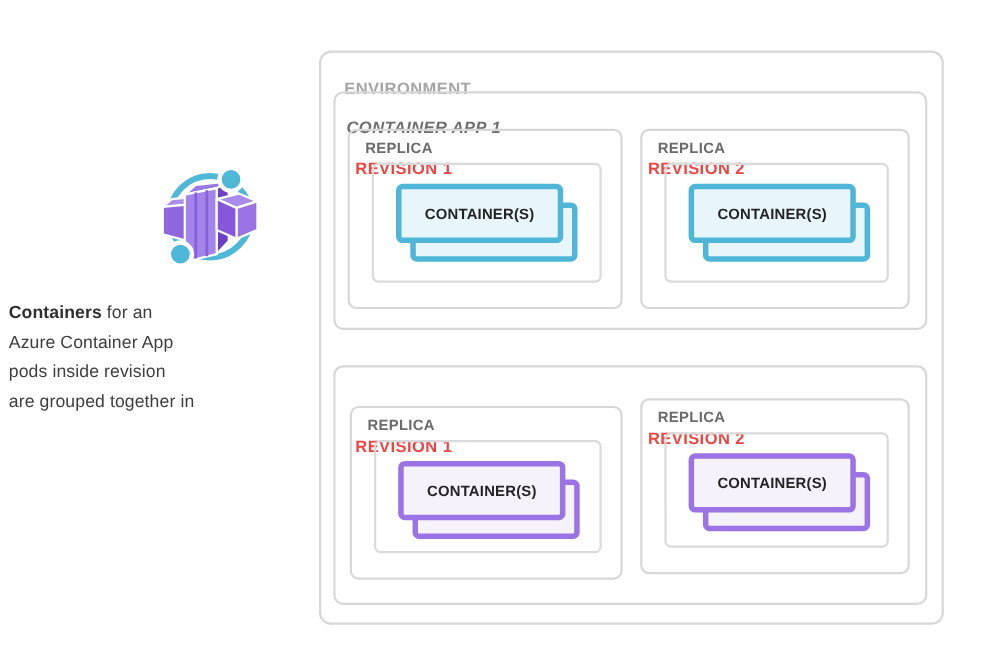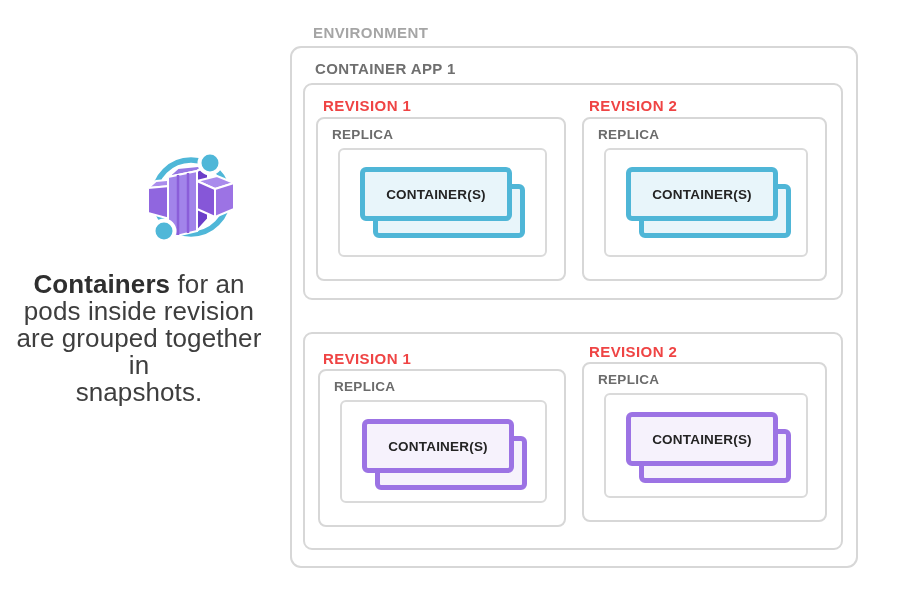--- a/index.html
+++ b/index.html
@@ -4,27 +4,27 @@
 <style>
   html,body{margin:0;padding:0;background:#ffffff;}
   .page{
     position:relative;width:900px;height:597px;background:#ffffff;overflow:hidden;
     font-family:"Liberation Sans","DejaVu Sans",sans-serif;
   }
   
   .logo{position:absolute;left:140px;top:146px;width:100px;height:102px;}
   .caption{
     position:absolute;left:8px;top:271px;width:262px;
-    text-align:center;font-size:26px;line-height:27px;color:#3e3e3e;letter-spacing:.1px;
+    text-align:left;font-size:16px;line-height:27px;color:#3e3e3e;letter-spacing:.1px;
   }
   .caption b{font-weight:700;color:#2f2f2f;}
   
-  .lbl{position:absolute;font-weight:700;letter-spacing:.4px;white-space:nowrap;}
+  .lbl{position:absolute;font-weight:700;letter-spacing:.4px;white-space:nowrap;margin-top:48px;}
   .env-lbl{left:313px;top:24px;font-size:15px;color:#a5a5a5;}
-  .app-lbl{font-size:15px;color:#6f6f6f;}
+  .app-lbl{font-size:15px;color:#6f6f6f;font-style:italic;}
   .rev-lbl{font-size:15px;color:#ef4444;}
   
   .gbox{position:absolute;border:2px solid #d7d7d7;border-radius:10px;background:transparent;box-sizing:border-box;}
   .env-box{left:290px;top:46px;width:568px;height:522px;border-radius:11px;}
   .app-box{border-radius:9px;}
   .rev-box{border-radius:8px;padding-left:33px;}
   .replica-lbl{position:absolute;left:14px;top:8px;font-size:13.5px;font-weight:700;color:#6b6b6b;letter-spacing:.3px;}
   .pod-box{position:absolute;left:20px;right:17px;top:29px;bottom:22px;border:2px solid #dadada;border-radius:6px;}
   
   .card{position:absolute;width:152px;height:54px;border-radius:6px;border:5px solid;box-sizing:border-box;}
@@ -60,23 +60,23 @@
       <polygon points="75,42 94,36 94,62 75,70" fill="#9c73e4"></polygon>
       <polygon points="57,34 75,42 75,70 57,62" fill="#8657d8"></polygon>
     </g>
 
     <circle cx="70" cy="16" r="10.5" fill="#4fb7d8" stroke="#ffffff" stroke-width="4"></circle>
     <circle cx="24" cy="84" r="10.5" fill="#4fb7d8" stroke="#ffffff" stroke-width="4"></circle>
   </svg>
 
   <div class="caption">
     <div><b>Containers</b><span> for an</span></div>
+    <div>Azure Container App</div>
     <div>pods inside revision</div>
     <div>are grouped together in</div>
-    <div>snapshots.</div>
   </div>
 
   <div class="lbl env-lbl">ENVIRONMENT</div>
   <div class="gbox env-box"></div>
 
   <div class="lbl app-lbl" style="left:315px;top:60px">CONTAINER APP 1</div>
   <div class="gbox app-box" style="left:303px;top:83px;width:540px;height:217px"></div>
 
   <div class="lbl rev-lbl" style="left:323px;top:97px">REVISION 1</div>
   <div class="gbox rev-box cyan" style="left:316px;top:117px;width:250px;height:164px">

